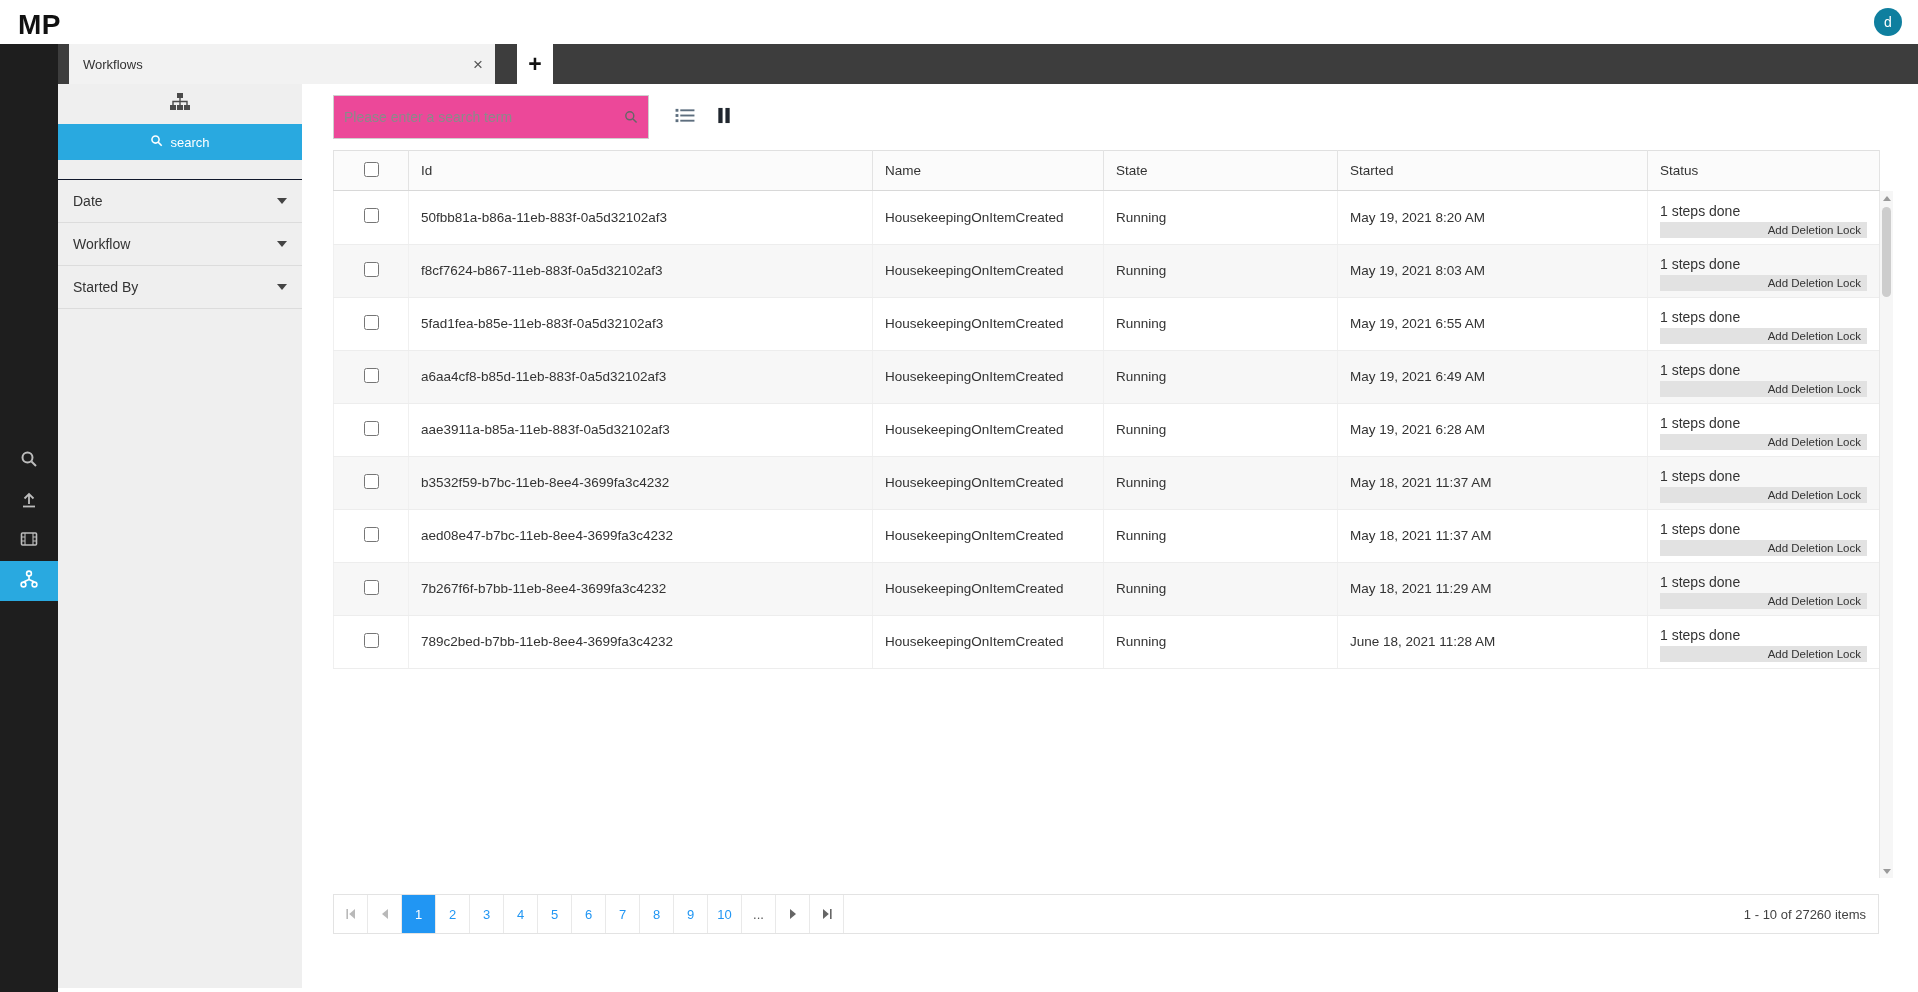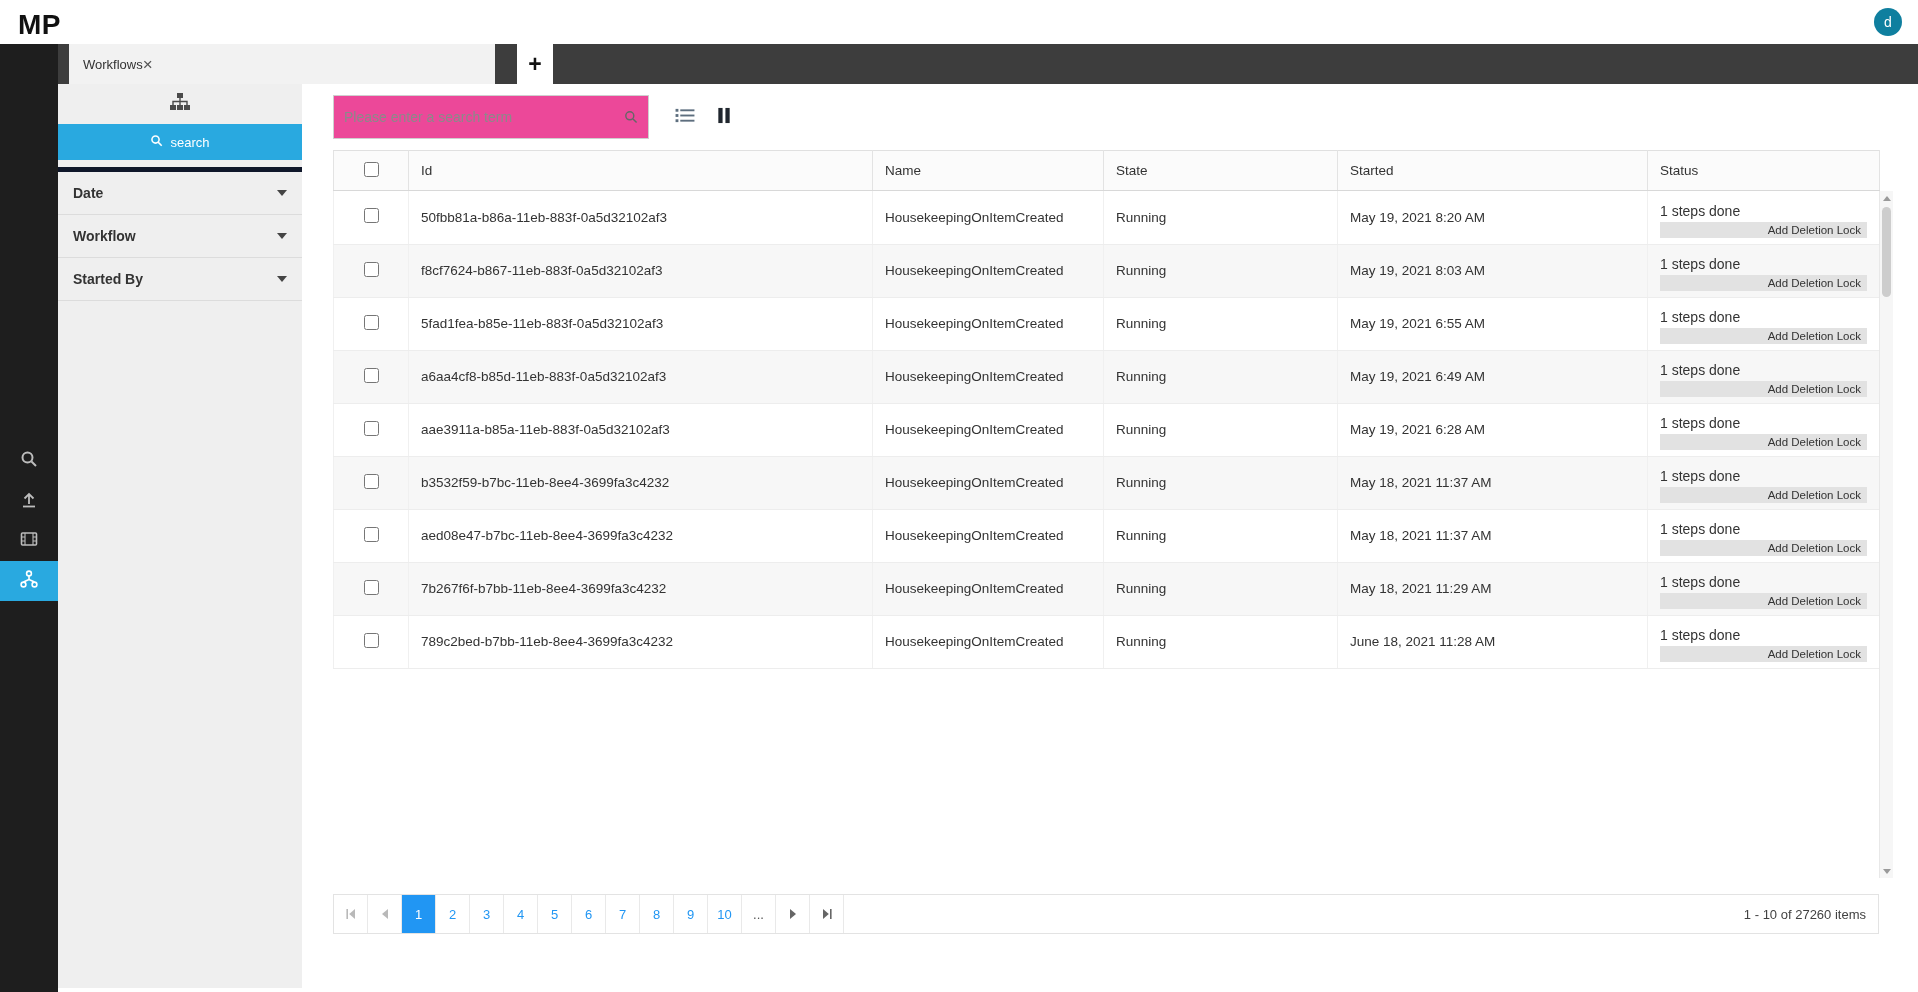--- a/index.html
+++ b/index.html
@@ -21,37 +21,37 @@
   
   .rail { position:absolute; left:0; top:44px; bottom:0; width:58px; background:var(--rail-bg,#1e1e1e); z-index:4; }
   .rail-icons { position:absolute; top:397px; left:0; width:58px; display:flex; flex-direction:column; }
   .rail-item { height:40px; display:flex; align-items:center; justify-content:center; color:#bdbdbd; cursor:pointer; }
   .rail-item.active { background:var(--accent-cyan,#29a9e0); color:#fff; }
 
   
   .tabstrip { position:absolute; left:58px; top:44px; right:0; height:40px; background:var(--tabstrip-bg,#3d3d3d); display:flex; align-items:center; z-index:3; }
   .tab {
     margin-left:11px; width:426px; height:40px; background:#f2f2f2;
-    display:flex; align-items:center; 
+    display:flex; align-items:center; justify-content:space-between;
     padding:0 12px 0 14px; font-size:13px; color:#333; cursor:pointer;
   }
   .tab-close { color:#555; font-size:17px; line-height:1; cursor:pointer; }
   .tab-add {
     margin-left:22px; width:36px; height:40px; background:#fff; color:#111;
     display:flex; align-items:center; justify-content:center; font-size:23px; font-weight:bold; cursor:pointer;
   }
 
   
   .panel { position:absolute; left:58px; top:84px; width:244px; bottom:4px; background:var(--panel-bg,#efefef); z-index:2; }
   .panel-toolbar { height:34px; margin-top:2px; display:flex; align-items:center; justify-content:center; color:#4a4a4a; cursor:pointer; }
   .search-btn {
     width:100%; height:36px; margin-top:4px; border:none; background:var(--accent-cyan,#29a9e0);
     color:#fff; font-size:13px; font-family:inherit; display:flex; align-items:center; justify-content:center; gap:7px; cursor:pointer;
   }
-  .panel-sections { margin-top:7px; border-top:5px solid #0f172a;font-weight:bold; }
+  .panel-sections { margin-top:19px; border-top:1px solid #0f172a; }
   .panel-section {
     height:43px; padding:0 15px; display:flex; align-items:center; justify-content:space-between;
     font-size:14px; color:#333; border-bottom:1px solid #dcdcdc; cursor:pointer;
   }
   .caret { width:0; height:0; border-left:5px solid transparent; border-right:5px solid transparent; border-top:6px solid #444; }
 
   
   .main { position:absolute; left:302px; top:84px; right:0; bottom:0; background:#fff; }
 
   .toolbar { position:absolute; left:31px; top:15px; height:36px; display:flex; align-items:center; }

